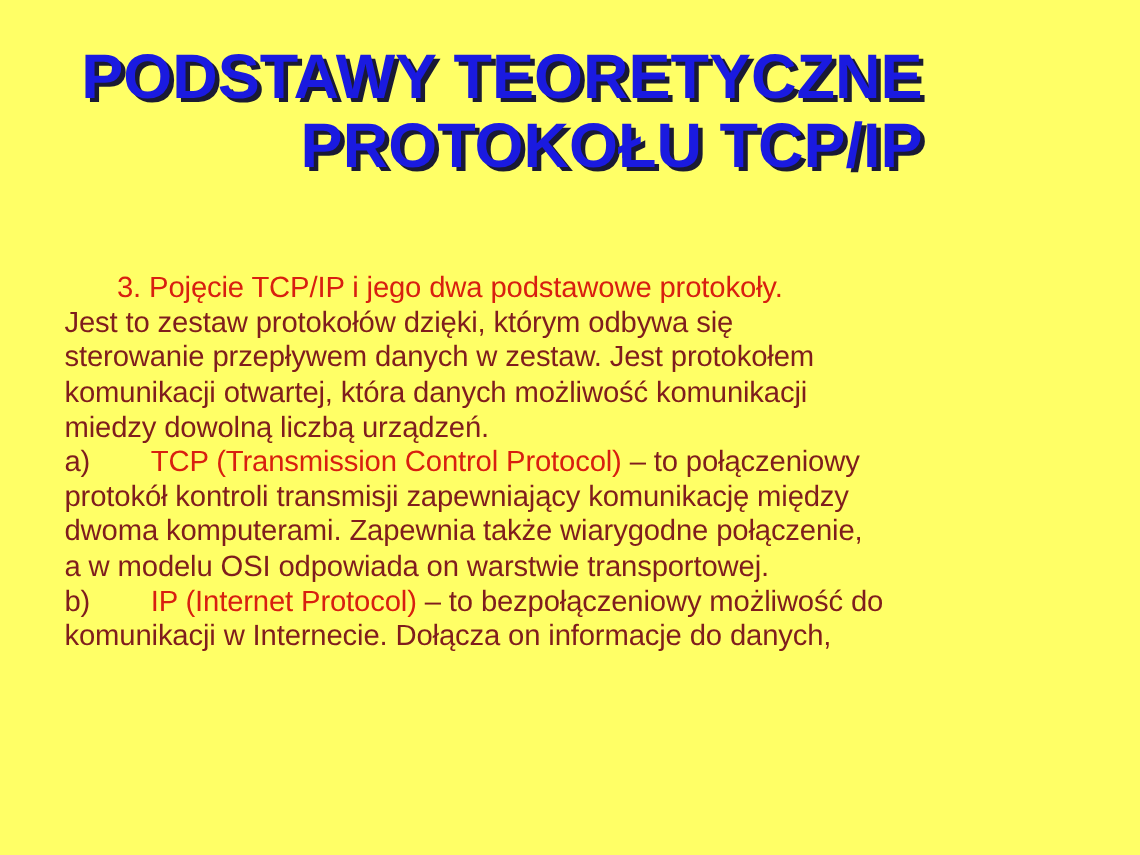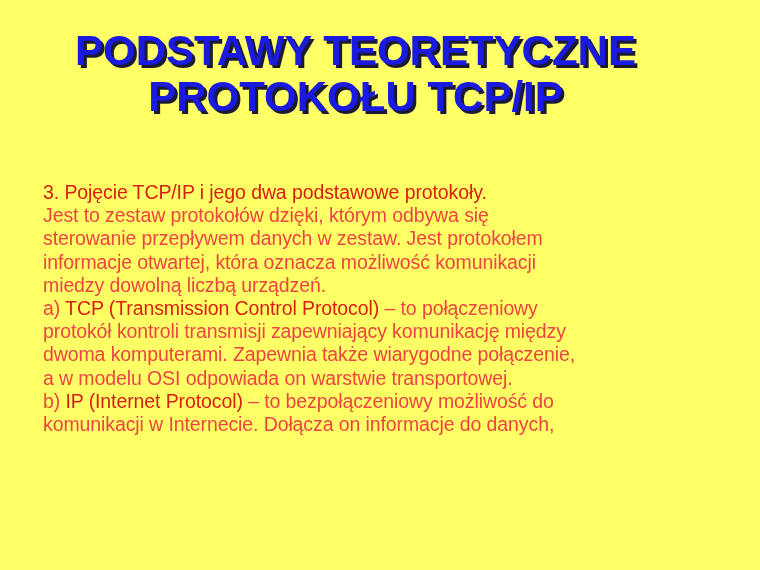--- a/index.html
+++ b/index.html
@@ -18,22 +18,21 @@
     width: 760px;
     height: 570px;
     background: #FFFF66;
     box-sizing: border-box;
   }
   .title-block {
     position: absolute;
     left: 0;
     top: 28px;
     width: 615px;
-    text-align: center;
-    padding-left: 48px;
+    text-align: right;
   }
   .title-line {
     font-family: "Liberation Sans", sans-serif;
     font-weight: bold;
     font-size: 42px;
     line-height: 46px;
     letter-spacing: 0px;
     color: #1A1AE0;
     text-shadow: 3px 3px 0 #1a1a33;
     white-space: nowrap;
@@ -47,40 +46,41 @@
   .body-line {
     font-family: "Liberation Sans", sans-serif;
     font-size: 19.5px;
     line-height: 23.2px;
     color: #1a1a1a;
     white-space: nowrap;
     letter-spacing: -0.1px;
   }
   .red {
     color: #D81F10;
+    margin-left: 35px;
   }
   .blk {
-    color: #ef4444;
+    color: #7f1d1d;
   }
 </style>
 </head>
 <body>
 
 <div class="slide">
 
   <div class="title-block">
     <div class="title-line">PODSTAWY TEORETYCZNE</div>
     <div class="title-line">PROTOKOŁU TCP/IP</div>
   </div>
 
   <div class="body-block">
       <div class="body-line"><span class="red">3. Pojęcie TCP/IP i jego dwa podstawowe protokoły.</span></div>
       <div class="body-line"><span class="blk">Jest to zestaw protokołów dzięki, którym odbywa się</span></div>
       <div class="body-line"><span class="blk">sterowanie przepływem danych w zestaw. Jest protokołem</span></div>
-      <div class="body-line"><span class="blk">informacje otwartej, która oznacza możliwość komunikacji</span></div>
+      <div class="body-line"><span class="blk">komunikacji otwartej, która danych możliwość komunikacji</span></div>
       <div class="body-line"><span class="blk">miedzy dowolną liczbą urządzeń.</span></div>
       <div class="body-line"><span class="blk">a) </span><span class="red">TCP (Transmission Control Protocol)</span><span class="blk"> – to połączeniowy</span></div>
       <div class="body-line"><span class="blk">protokół kontroli transmisji zapewniający komunikację między</span></div>
       <div class="body-line"><span class="blk">dwoma komputerami. Zapewnia także wiarygodne połączenie,</span></div>
       <div class="body-line"><span class="blk">a w modelu OSI odpowiada on warstwie transportowej.</span></div>
       <div class="body-line"><span class="blk">b) </span><span class="red">IP (Internet Protocol)</span><span class="blk"> – to bezpołączeniowy możliwość do</span></div>
       <div class="body-line"><span class="blk">komunikacji w Internecie. Dołącza on informacje do danych,</span></div>
     </div>
 
 </div>

